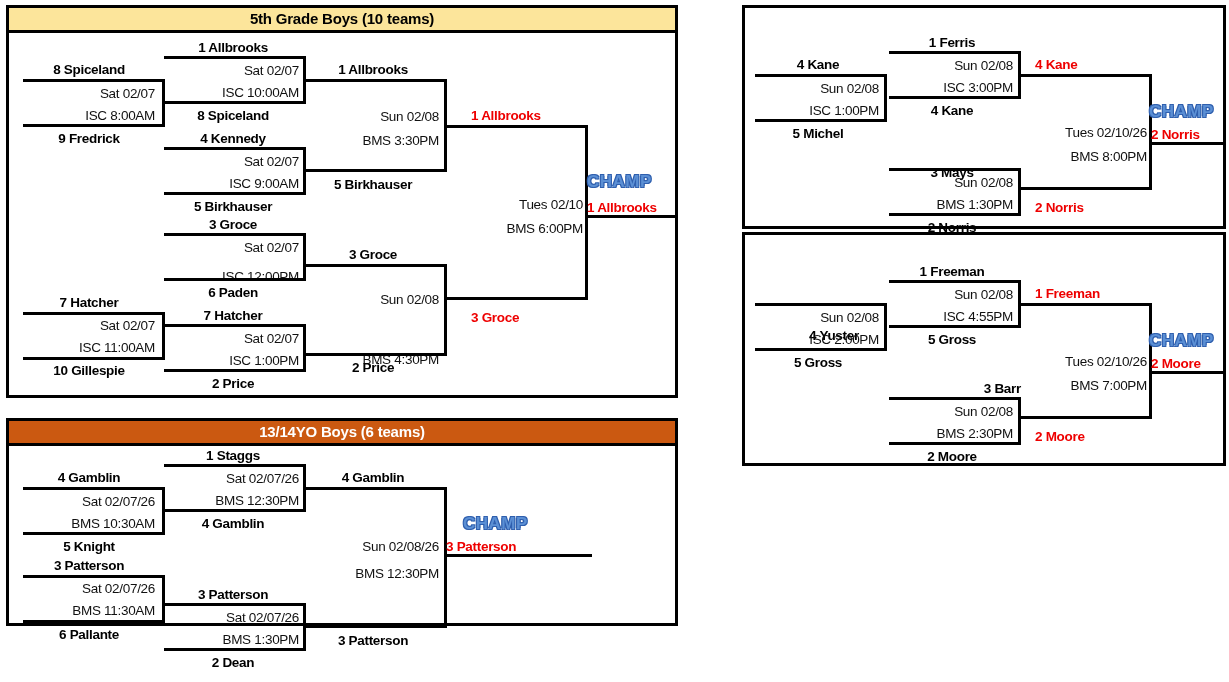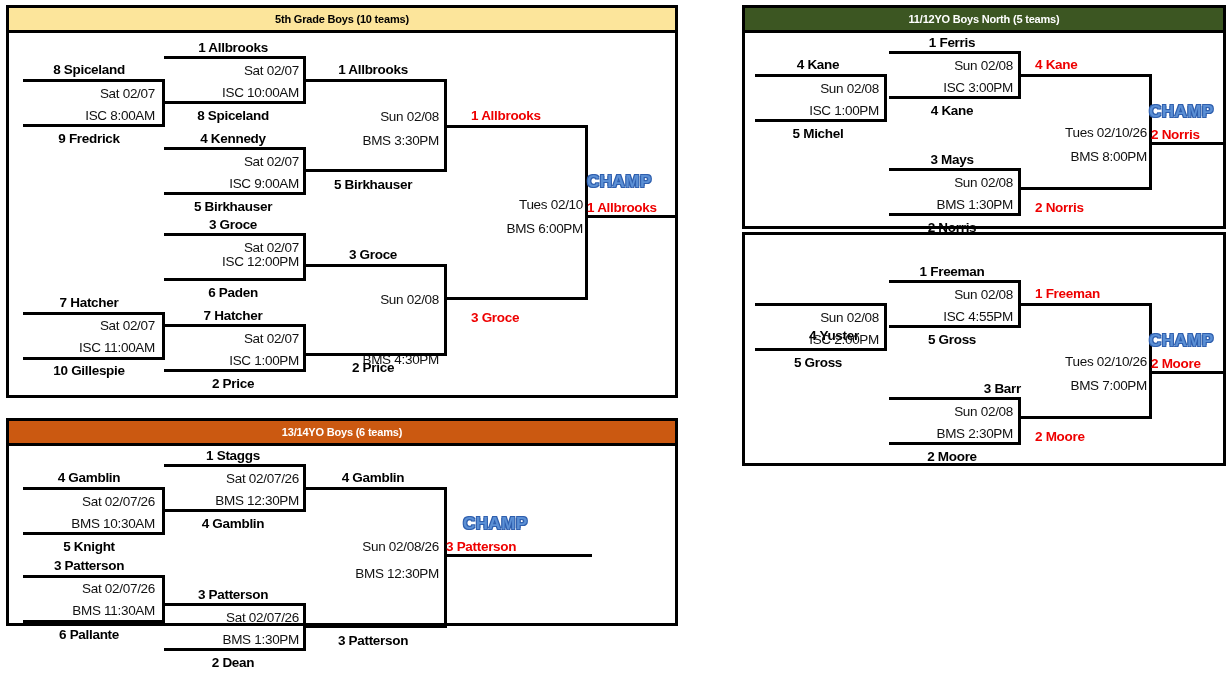--- a/index.html
+++ b/index.html
@@ -4,21 +4,21 @@
 <style>
   html,body{margin:0;padding:0;background:#ffffff;}
   body{
     font-family:"Liberation Sans","DejaVu Sans",sans-serif;
     width:1229px;height:682px;position:relative;overflow:hidden;
     -webkit-font-smoothing:none;
   }
   .panel{position:absolute;box-sizing:border-box;border:3px solid #000;background:#fff;}
   .hdr{
     position:absolute;box-sizing:border-box;
-    font-weight:bold;font-size:11px;text-align:center;
+    font-weight:bold;font-size:15px;text-align:center;
     line-height:22px;letter-spacing:-0.2px;
     border-bottom:3px solid #000;
   }
   .hdr.yellow{background:#fce59b;color:#000;}
   .hdr.orange{background:#cb5911;color:#fff;}
   .hdr.green{background:#3c5622;color:#fff;}
 
   
   .team{
     position:absolute;font-weight:bold;font-size:13.5px;color:#000;
@@ -82,21 +82,21 @@
   <div class="hline" style="left:155px;top:139px;width:142px;"></div>
   <div class="info" style="left:152px;top:147px;width:138px;">Sat 02/07</div>
   <div class="info" style="left:152px;top:169px;width:138px;">ISC 9:00AM</div>
   <div class="vline" style="left:294px;top:139px;width:3px;height:48px;"></div>
   <div class="hline" style="left:155px;top:184px;width:142px;"></div>
   <div class="team ctr" style="left:150px;top:192px;width:148px;">5 Birkhauser</div>
 
   <div class="team ctr" style="left:150px;top:210px;width:148px;">3 Groce</div>
   <div class="hline" style="left:155px;top:225px;width:142px;"></div>
   <div class="info" style="left:152px;top:233px;width:138px;">Sat 02/07</div>
-  <div class="info" style="left:152px;top:247px;width:138px;">ISC 12:00PM</div>
+  <div class="info" style="left:152px;top:262px;width:138px;">ISC 12:00PM</div>
   <div class="vline" style="left:294px;top:225px;width:3px;height:48px;"></div>
   <div class="hline" style="left:155px;top:270px;width:142px;"></div>
   <div class="team ctr" style="left:150px;top:278px;width:148px;">6 Paden</div>
 
   <div class="team ctr" style="left:150px;top:301px;width:148px;">7 Hatcher</div>
   <div class="hline" style="left:155px;top:316px;width:142px;"></div>
   <div class="info" style="left:152px;top:324px;width:138px;">Sat 02/07</div>
   <div class="info" style="left:152px;top:346px;width:138px;">ISC 1:00PM</div>
   <div class="vline" style="left:294px;top:316px;width:3px;height:48px;"></div>
   <div class="hline" style="left:155px;top:361px;width:142px;"></div>
@@ -175,39 +175,38 @@
   <div class="hline" style="left:296px;top:204px;width:142px;"></div>
   <div class="team ctr" style="left:290px;top:213px;width:148px;">3 Patterson</div>
 
   <div class="champ" style="left:454px;top:94px;">CHAMP</div>
   <div class="team lft red" style="left:437px;top:119px;width:130px;">3 Patterson</div>
   <div class="hline" style="left:435px;top:133px;width:148px;"></div>
 </div>
 
 <div class="panel" style="left:742px;top:5px;width:484px;height:224px;">
 
-  <div class="hdr green" style="left:-0px;top:-0px;width:478px;height:25px;">11/12YO Boys North (5 teams)</div>
 
   <div class="team ctr" style="left:4px;top:50px;width:138px;">4 Kane</div>
   <div class="hline" style="left:10px;top:66px;width:132px;"></div>
   <div class="info" style="left:2px;top:74px;width:132px;">Sun 02/08</div>
   <div class="info" style="left:2px;top:96px;width:132px;">ISC 1:00PM</div>
   <div class="vline" style="left:139px;top:66px;width:3px;height:48px;"></div>
   <div class="hline" style="left:10px;top:111px;width:132px;"></div>
   <div class="team ctr" style="left:4px;top:119px;width:138px;">5 Michel</div>
 
   <div class="team ctr" style="left:138px;top:28px;width:138px;">1 Ferris</div>
   <div class="hline" style="left:144px;top:43px;width:132px;"></div>
   <div class="info" style="left:140px;top:51px;width:128px;">Sun 02/08</div>
   <div class="info" style="left:140px;top:73px;width:128px;">ISC 3:00PM</div>
   <div class="vline" style="left:273px;top:43px;width:3px;height:48px;"></div>
   <div class="hline" style="left:144px;top:88px;width:132px;"></div>
   <div class="team ctr" style="left:138px;top:96px;width:138px;">4 Kane</div>
 
-  <div class="team ctr" style="left:138px;top:145px;width:138px;">3 Mays</div>
+  <div class="team ctr" style="left:138px;top:158px;width:138px;">3 Mays</div>
   <div class="hline" style="left:144px;top:160px;width:132px;"></div>
   <div class="info" style="left:140px;top:168px;width:128px;">Sun 02/08</div>
   <div class="info" style="left:140px;top:190px;width:128px;">BMS 1:30PM</div>
   <div class="vline" style="left:273px;top:160px;width:3px;height:48px;"></div>
   <div class="hline" style="left:144px;top:205px;width:132px;"></div>
   <div class="team ctr" style="left:138px;top:213px;width:138px;">2 Norris</div>
 
   <div class="team lft red" style="left:290px;top:50px;width:140px;">4 Kane</div>
   <div class="hline" style="left:275px;top:66px;width:132px;"></div>
   <div class="info" style="left:272px;top:118px;width:130px;">Tues 02/10/26</div>

